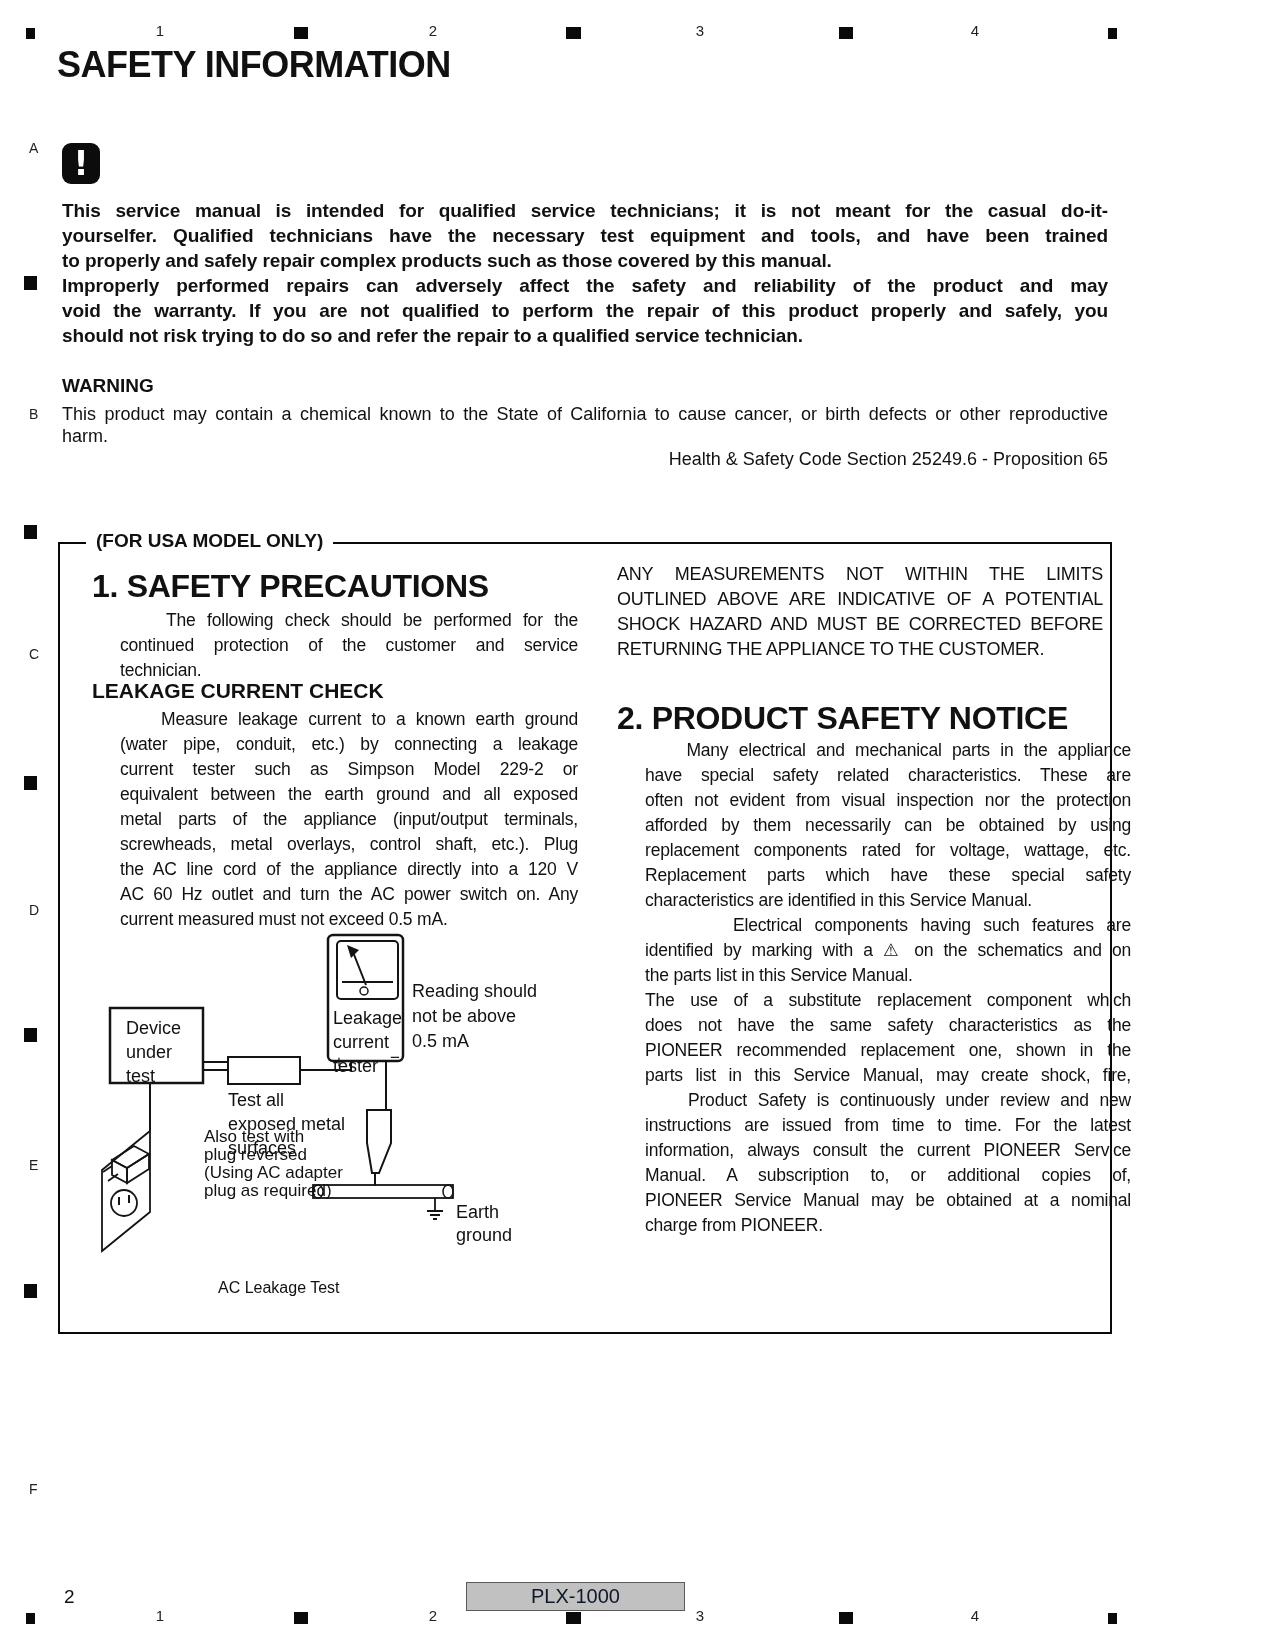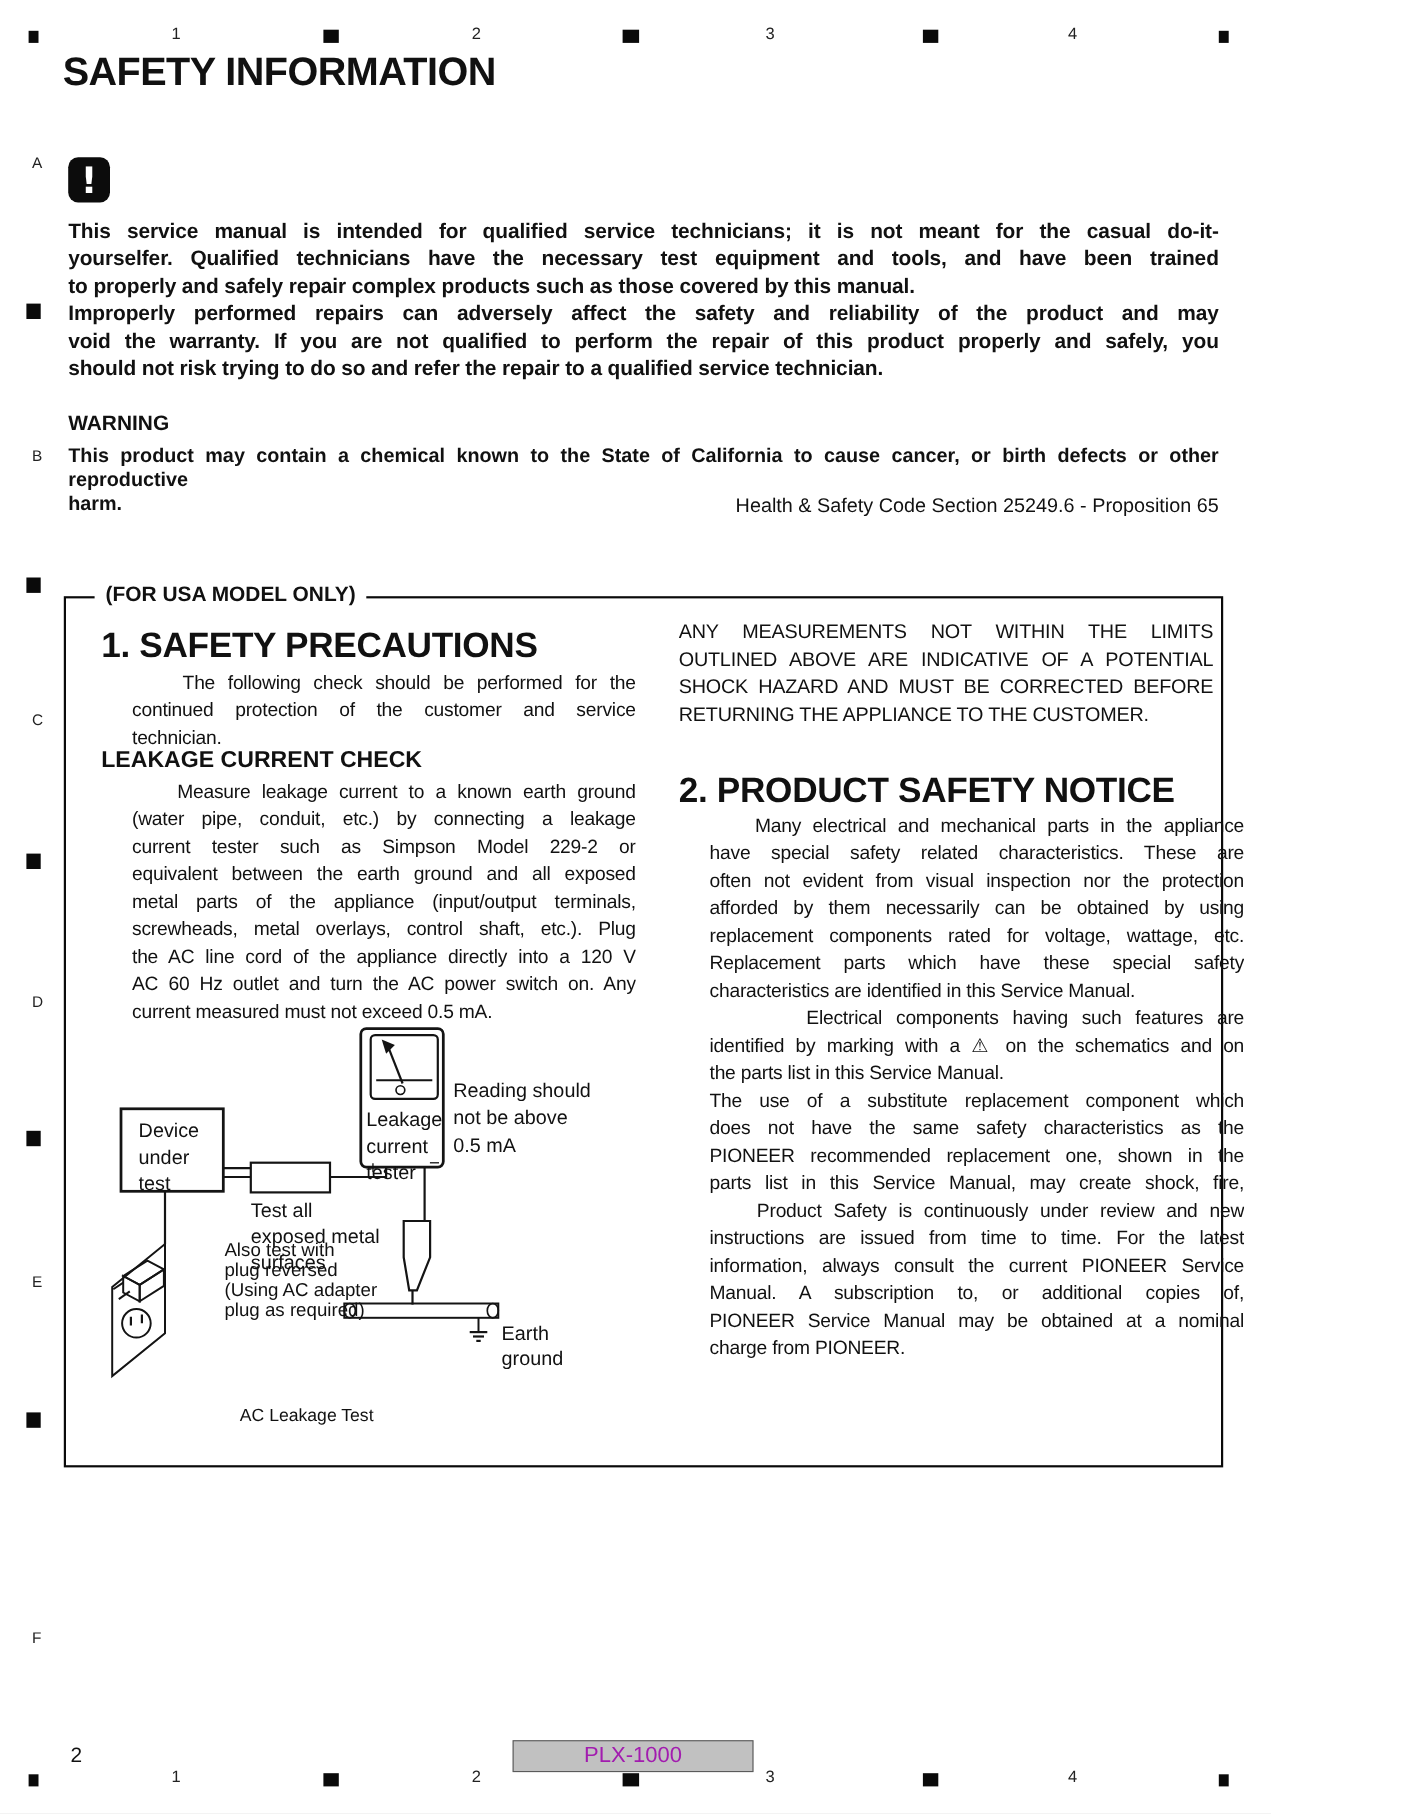--- a/index.html
+++ b/index.html
@@ -21,39 +21,39 @@
   .warn-icon {
     left:62px; top:143px; width:38px; height:41px; background:#0c0c0c;
     border-radius:9px; text-align:center;
   }
   .warn-icon span {
     color:#fff; font-weight:bold; font-size:33px; line-height:41px;
     font-family:"DejaVu Sans",sans-serif;
   }
   .notice { left:62px; top:198px; width:1046px; font-size:19px; font-weight:bold; line-height:25px; letter-spacing:-0.1px; }
   .warn-h { left:62px; top:375px; font-size:19px; font-weight:bold; }
-  .warn-p { left:62px; top:403px; width:1046px; font-size:18px; line-height:22px;font-weight:bold; }
+  .warn-p { left:62px; top:403px; width:1046px; font-size:18px; line-height:22px; }
   .code-ref { left:62px; top:449px; width:1046px; font-size:18px; text-align:right; }
   .usa-box { left:58px; top:542px; width:1050px; height:788px; border:2px solid #0a0a0a; }
   .usa-label { left:86px; top:530px; background:#fff; padding:0 10px; font-size:19px; font-weight:bold; }
   .h-big { font-size:32px; font-weight:bold; letter-spacing:-0.3px; }
   .h1-left { left:92px; top:568px; }
   .h2-left { left:92px; top:679px; font-size:21px; font-weight:bold; }
   .col-text { font-size:17.5px; line-height:25px; letter-spacing:-0.2px;margin-left:28px; }
   .intro { left:92px; top:608px; width:458px; }
   .leak { left:92px; top:707px; width:458px; }
   .meas { left:617px; top:562px; width:486px; font-weight:normal; font-size:18px; line-height:25px; letter-spacing:-0.2px; }
   .h1-right { left:617px; top:700px; }
   .psn { left:617px; top:738px; width:486px; }
   .dlabel { font-size:18px; line-height:24px; }
   .dsmall { font-size:17px; line-height:18px; }
   .caption { left:218px; top:1279px; font-size:16px; }
   .plx-box {
     left:466px; top:1582px; width:217px; height:27px; background:#c1c1c1;
-    border:1px solid #5a5a5a; text-align:center; font-size:20px; line-height:27px; color:#a21caf;
+    border:1px solid #5a5a5a; text-align:center; font-size:20px; line-height:27px; color:#0f172a;
   }
   .pagenum { left:64px; top:1586px; font-size:19px; }
   svg .s { stroke:#141414; fill:none; }
 </style>
 </head>
 <body>
 
 <div class="page">
 
   <div>

